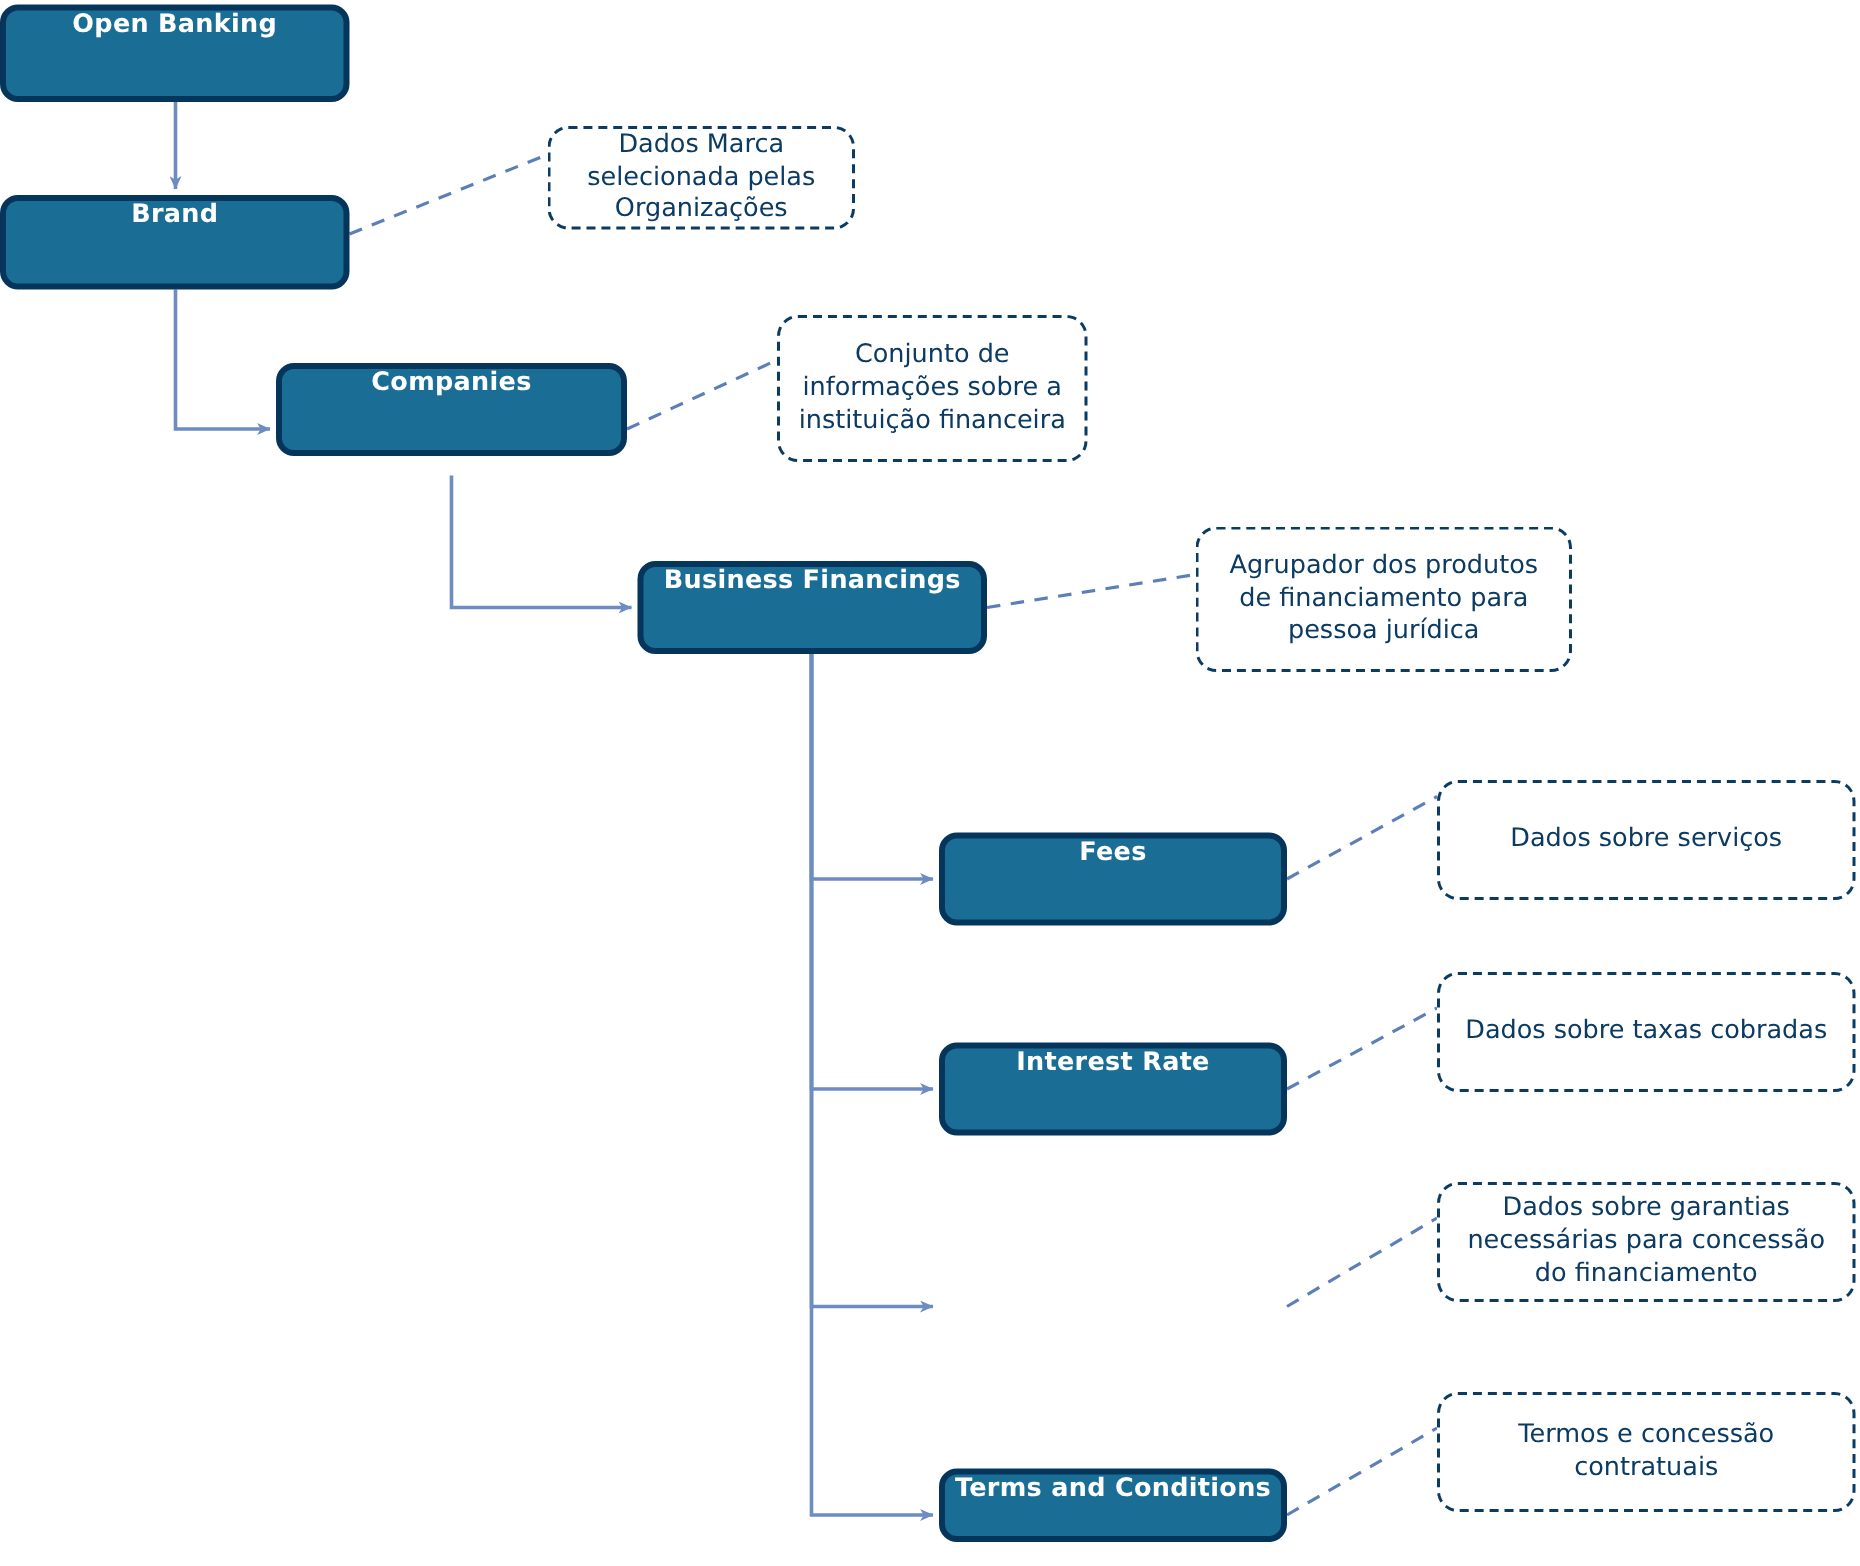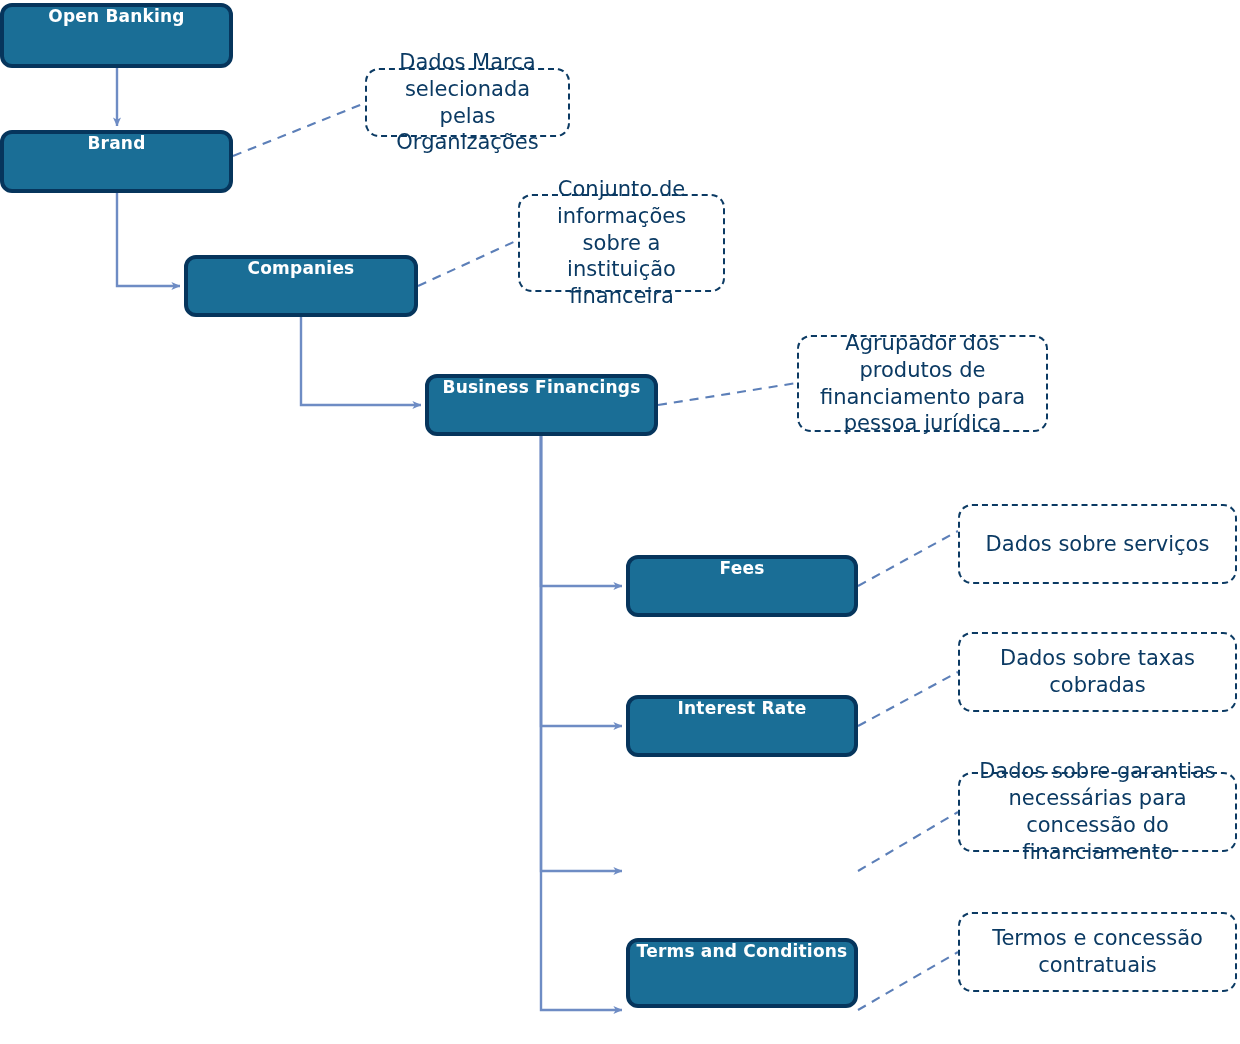--- a/index.html
+++ b/index.html
@@ -47,24 +47,25 @@
     position: absolute;
     box-sizing: border-box;
     background: #ffffff;
     border: 2px dashed #0b3a63;
     border-radius: 14px;
     color: #0b3a63;
     display: flex;
     align-items: center;
     justify-content: center;
     text-align: center;
-    font-size: 21px;
+    font-size: 17px;
     line-height: 1.28;
     padding: 4px 10px;
     z-index: 2;
+    margin-top: 16px;
   }
   .note-text {
     display: block;
     width: 100%;
   }
 </style>
 </head>
 <body>
 
 <div id="diagram-canvas">
@@ -98,38 +99,38 @@
   </svg>
 
   <div class="node" style="left:0px; top:3px; width:233px; height:65px;">
     <span>Open Banking</span>
   </div>
 
   <div class="node" style="left:0px; top:130px; width:233px; height:63px;">
     <span>Brand</span>
   </div>
 
-  <div class="node" style="left:184px; top:255px; width:234px; height:62px;">
+  <div class="node" style="left:184px; top:242px; width:234px; height:62px;">
     <span>Companies</span>
   </div>
 
   <div class="node" style="left:425px; top:374px; width:233px; height:62px;">
     <span>Business Financings</span>
   </div>
 
   <div class="node" style="left:626px; top:555px; width:232px; height:62px;">
     <span>Fees</span>
   </div>
 
   <div class="node" style="left:626px; top:695px; width:232px; height:62px;">
     <span>Interest Rate</span>
   </div>
 
 
-  <div class="node" style="left:626px; top:938px; width:232px; height:70px;">
+  <div class="node" style="left:626px; top:979px; width:232px; height:49px;">
     <span>Terms and Conditions</span>
   </div>
 
   <div class="note" style="left:365px; top:68px; width:205px; height:69px;">
     <span class="note-text">Dados Marca selecionada pelas Organizações</span>
   </div>
 
   <div class="note" style="left:518px; top:194px; width:207px; height:98px;">
     <span class="note-text">Conjunto de informações sobre a instituição financeira</span>
   </div>

